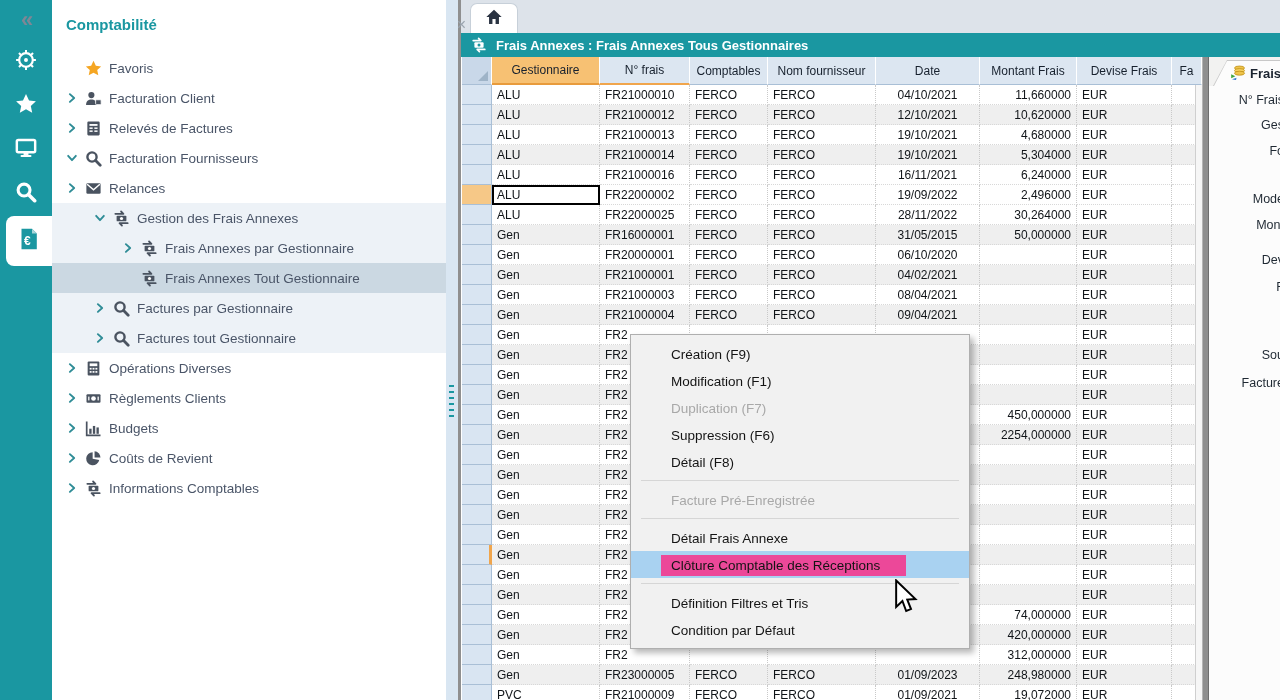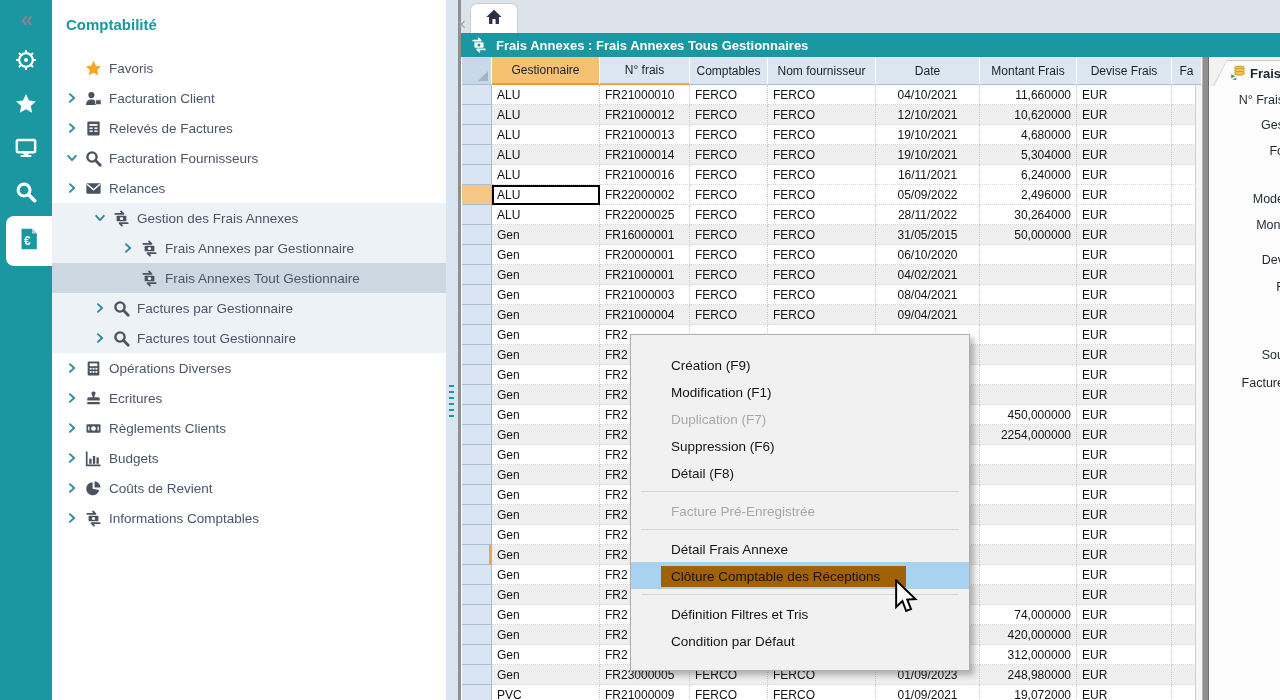--- a/index.html
+++ b/index.html
@@ -78,26 +78,26 @@
   #frais-tab-outer{position:absolute;left:4px;top:3px;width:90px;height:26px;background:#C8C8C8;
      clip-path:polygon(0 100%,14px 0,100% 0,100% 100%);}
   #frais-tab{position:absolute;left:5px;top:4px;width:90px;height:25px;background:#FCFCFC;
      clip-path:polygon(0 100%,13px 0,100% 0,100% 100%);display:flex;align-items:center;gap:4px;
      padding-left:16px;box-sizing:border-box;font-size:13px;font-weight:bold;color:#1B2430;}
   #frais-tab svg{width:16px;height:16px;}
   #rp-body{position:absolute;left:0;top:29px;width:71px;height:614px;background:#FCFCFC;}
   .rp-label{position:absolute;right:-4px;font-size:12.5px;color:#1F2933;white-space:nowrap;}
   
   #ctxmenu{left:630px;top:334px;width:338px;background:#F1F1F1;border:1px solid #AFAFAF;
-     box-shadow:4px 4px 6px rgba(0,0,0,0.28);padding:16px 0;z-index:50;}
+     box-shadow:4px 4px 6px rgba(0,0,0,0.28);padding:5px 0;z-index:50;}
   .mi{height:27px;line-height:27px;padding-left:40px;font-size:13.5px;color:#141414;}
   .mi.disabled{color:#A8A8A8;}
   .mi.hl{background:#A9D2F1;}
   .mi .lbl{display:inline-block;line-height:21px;vertical-align:middle;}
-  .mi.hl .lbl{background:#a16207;padding:0 26px 0 10px;margin-left:-10px;}
+  .mi.hl .lbl{background:#ec4899;padding:0 26px 0 10px;margin-left:-10px;}
   .msep{height:1px;background:#D6D6D6;margin:5px 10px;}
   
   #cursor{left:893px;top:579px;z-index:99;pointer-events:none;}
 </style>
 </head>
 <body>
 
 <aside id="iconbar" class="abs">
     <div class="slot collapse">«</div>
     <div class="slot">
@@ -311,34 +311,20 @@
         <span>Opérations Diverses</span>
       </div>
       <div class="trow lvl0">
         <span class="tchev">
           <svg viewBox="0 0 14 14">
             <path d="M4.5 2.5 L9.5 7 L4.5 11.5" fill="none" stroke="currentColor" stroke-width="2.2" stroke-linecap="round" stroke-linejoin="round"></path>
           </svg>
         </span>
         <span class="ticon">
           <svg viewBox="0 0 16 16">
-            <path d="M6 2.6 a2.2 2.2 0 0 1 4 0 c0 1.8 -1.2 2.6 -1.2 4.2 h3.6 a1.5 1.5 0 0 1 1.5 1.5 v1.6 H2.1 V8.3 a1.5 1.5 0 0 1 1.5 -1.5 h3.6 C7.2 5.2 6 4.4 6 2.6 Z" fill="#4A5360"></path>
-            <rect x="2.1" y="11.3" width="11.8" height="2.2" rx="0.5" fill="#4A5360"></rect>
-          </svg>
-        </span>
-        <span>Ecritures</span>
-      </div>
-      <div class="trow lvl0">
-        <span class="tchev">
-          <svg viewBox="0 0 14 14">
-            <path d="M4.5 2.5 L9.5 7 L4.5 11.5" fill="none" stroke="currentColor" stroke-width="2.2" stroke-linecap="round" stroke-linejoin="round"></path>
-          </svg>
-        </span>
-        <span class="ticon">
-          <svg viewBox="0 0 16 16">
             <rect x="1.4" y="4" width="13.2" height="8" rx="1" fill="#4A5360"></rect>
             <circle cx="8" cy="8" r="2.2" fill="#fff"></circle>
             <rect x="3" y="6.2" width="1.2" height="3.6" fill="#fff"></rect>
             <rect x="11.8" y="6.2" width="1.2" height="3.6" fill="#fff"></rect>
           </svg>
         </span>
         <span>Règlements Clients</span>
       </div>
       <div class="trow lvl0">
         <span class="tchev">
@@ -479,21 +465,21 @@
         <div class="g-cell num" style="width: 97px;">6,240000</div>
         <div class="g-cell" style="width: 95px;">EUR</div>
         <div class="g-cell" style="width: 30px;"></div>
       </div>
       <div class="g-row">
         <div class="rowhdr sel" style="width: 30px;"></div>
         <div class="g-cell focus" style="width: 108px;">ALU</div>
         <div class="g-cell" style="width: 90px;">FR22000002</div>
         <div class="g-cell" style="width: 78px;">FERCO</div>
         <div class="g-cell" style="width: 108px;">FERCO</div>
-        <div class="g-cell ctr" style="width: 104px;">05/09/2022</div>
+        <div class="g-cell ctr" style="width: 104px;">19/09/2022</div>
         <div class="g-cell num" style="width: 97px;">2,496000</div>
         <div class="g-cell" style="width: 95px;">EUR</div>
         <div class="g-cell" style="width: 30px;"></div>
       </div>
       <div class="g-row">
         <div class="rowhdr" style="width: 30px;"></div>
         <div class="g-cell" style="width: 108px;">ALU</div>
         <div class="g-cell" style="width: 90px;">FR22000025</div>
         <div class="g-cell" style="width: 78px;">FERCO</div>
         <div class="g-cell" style="width: 108px;">FERCO</div>

